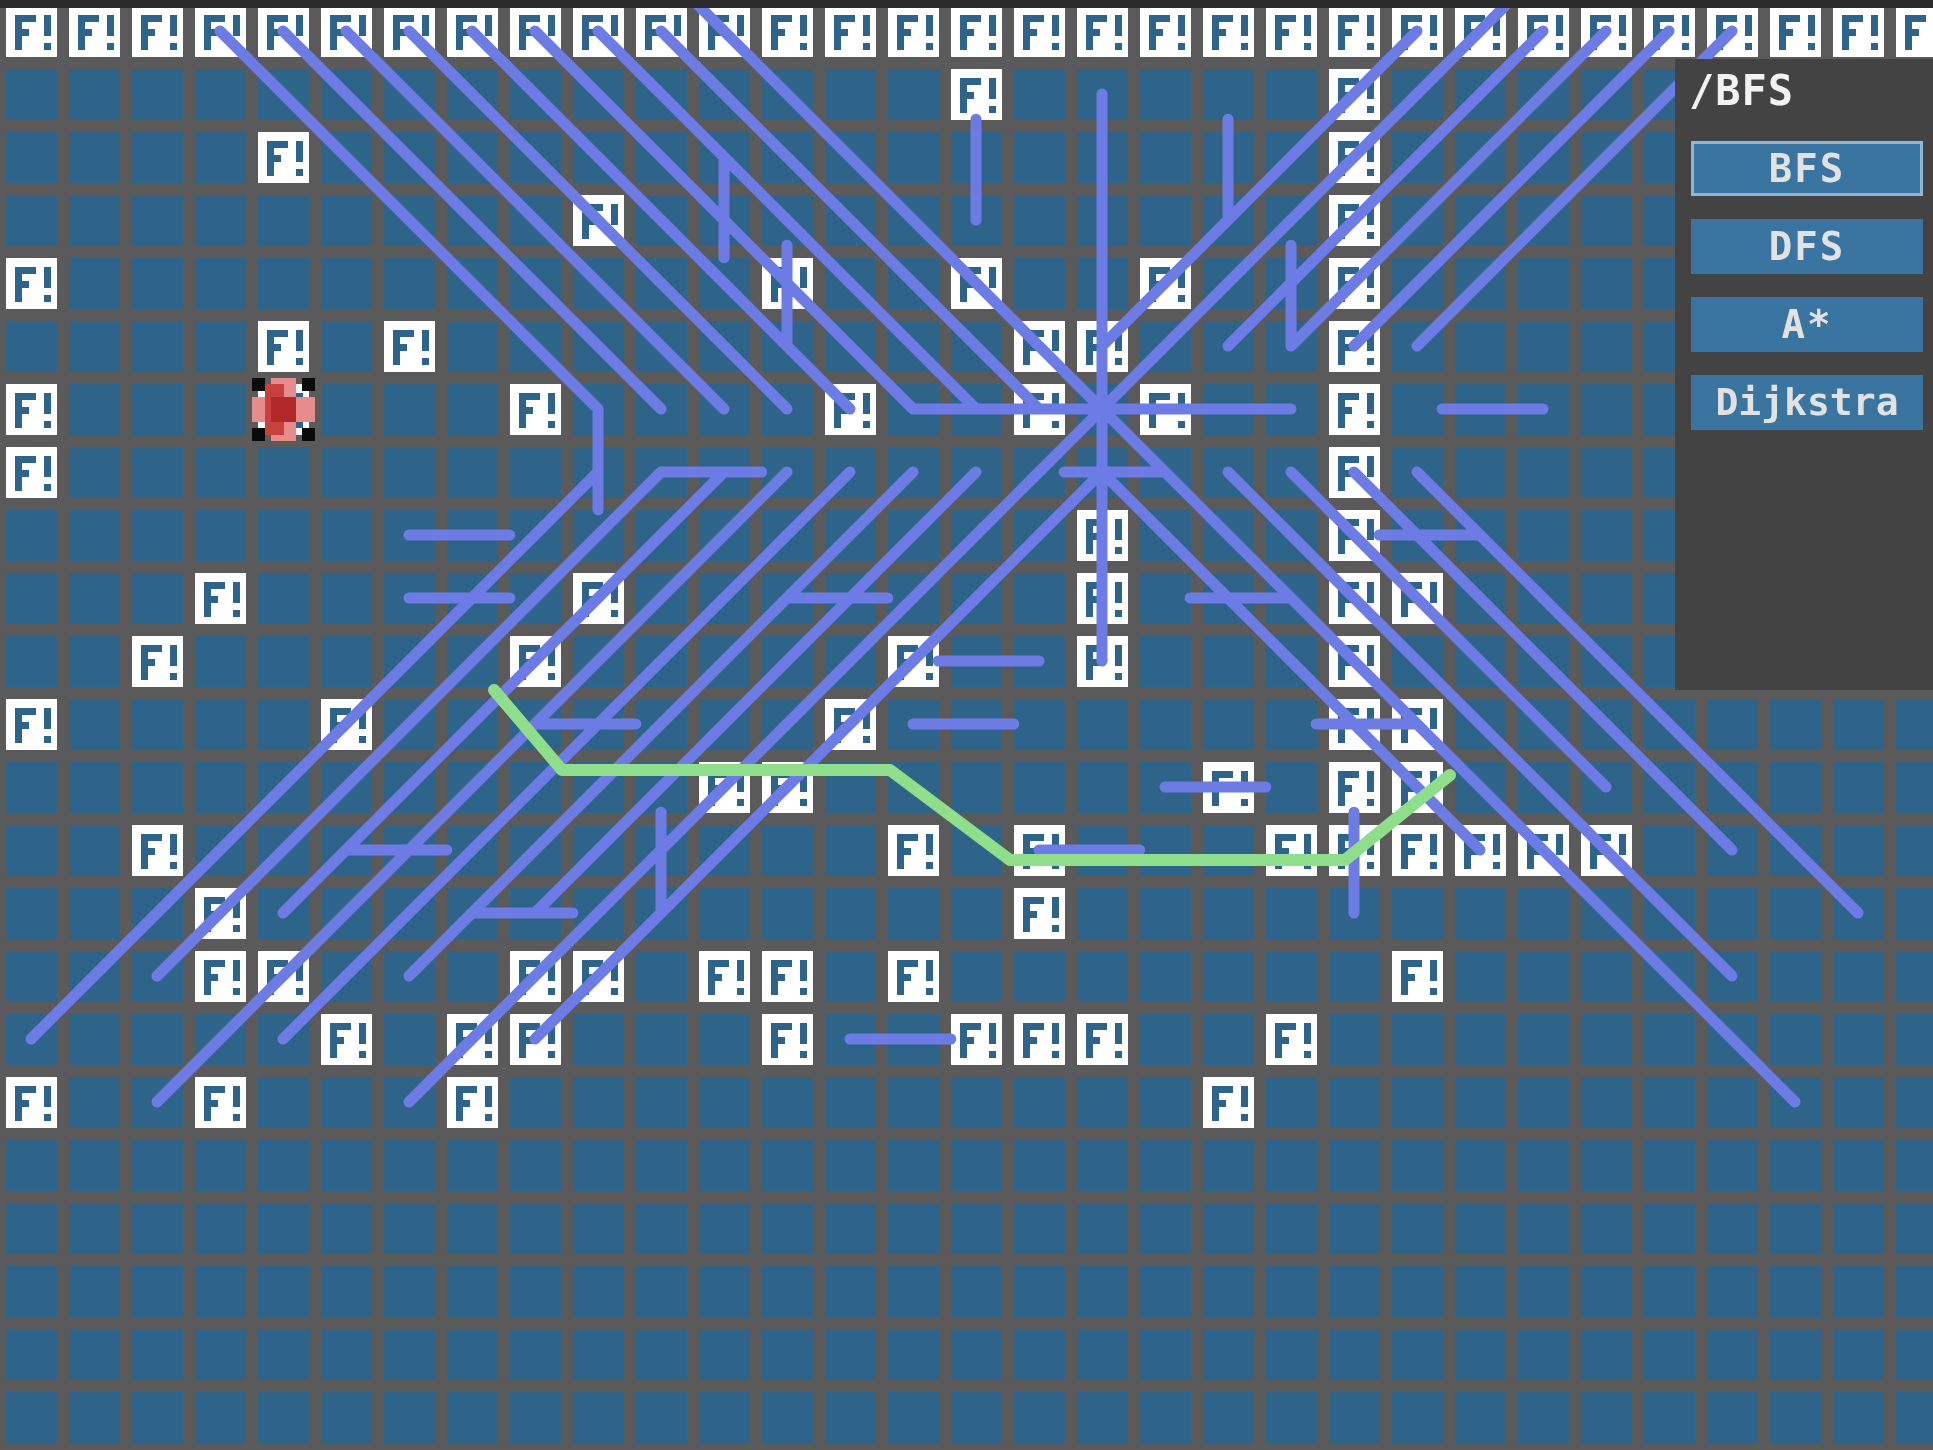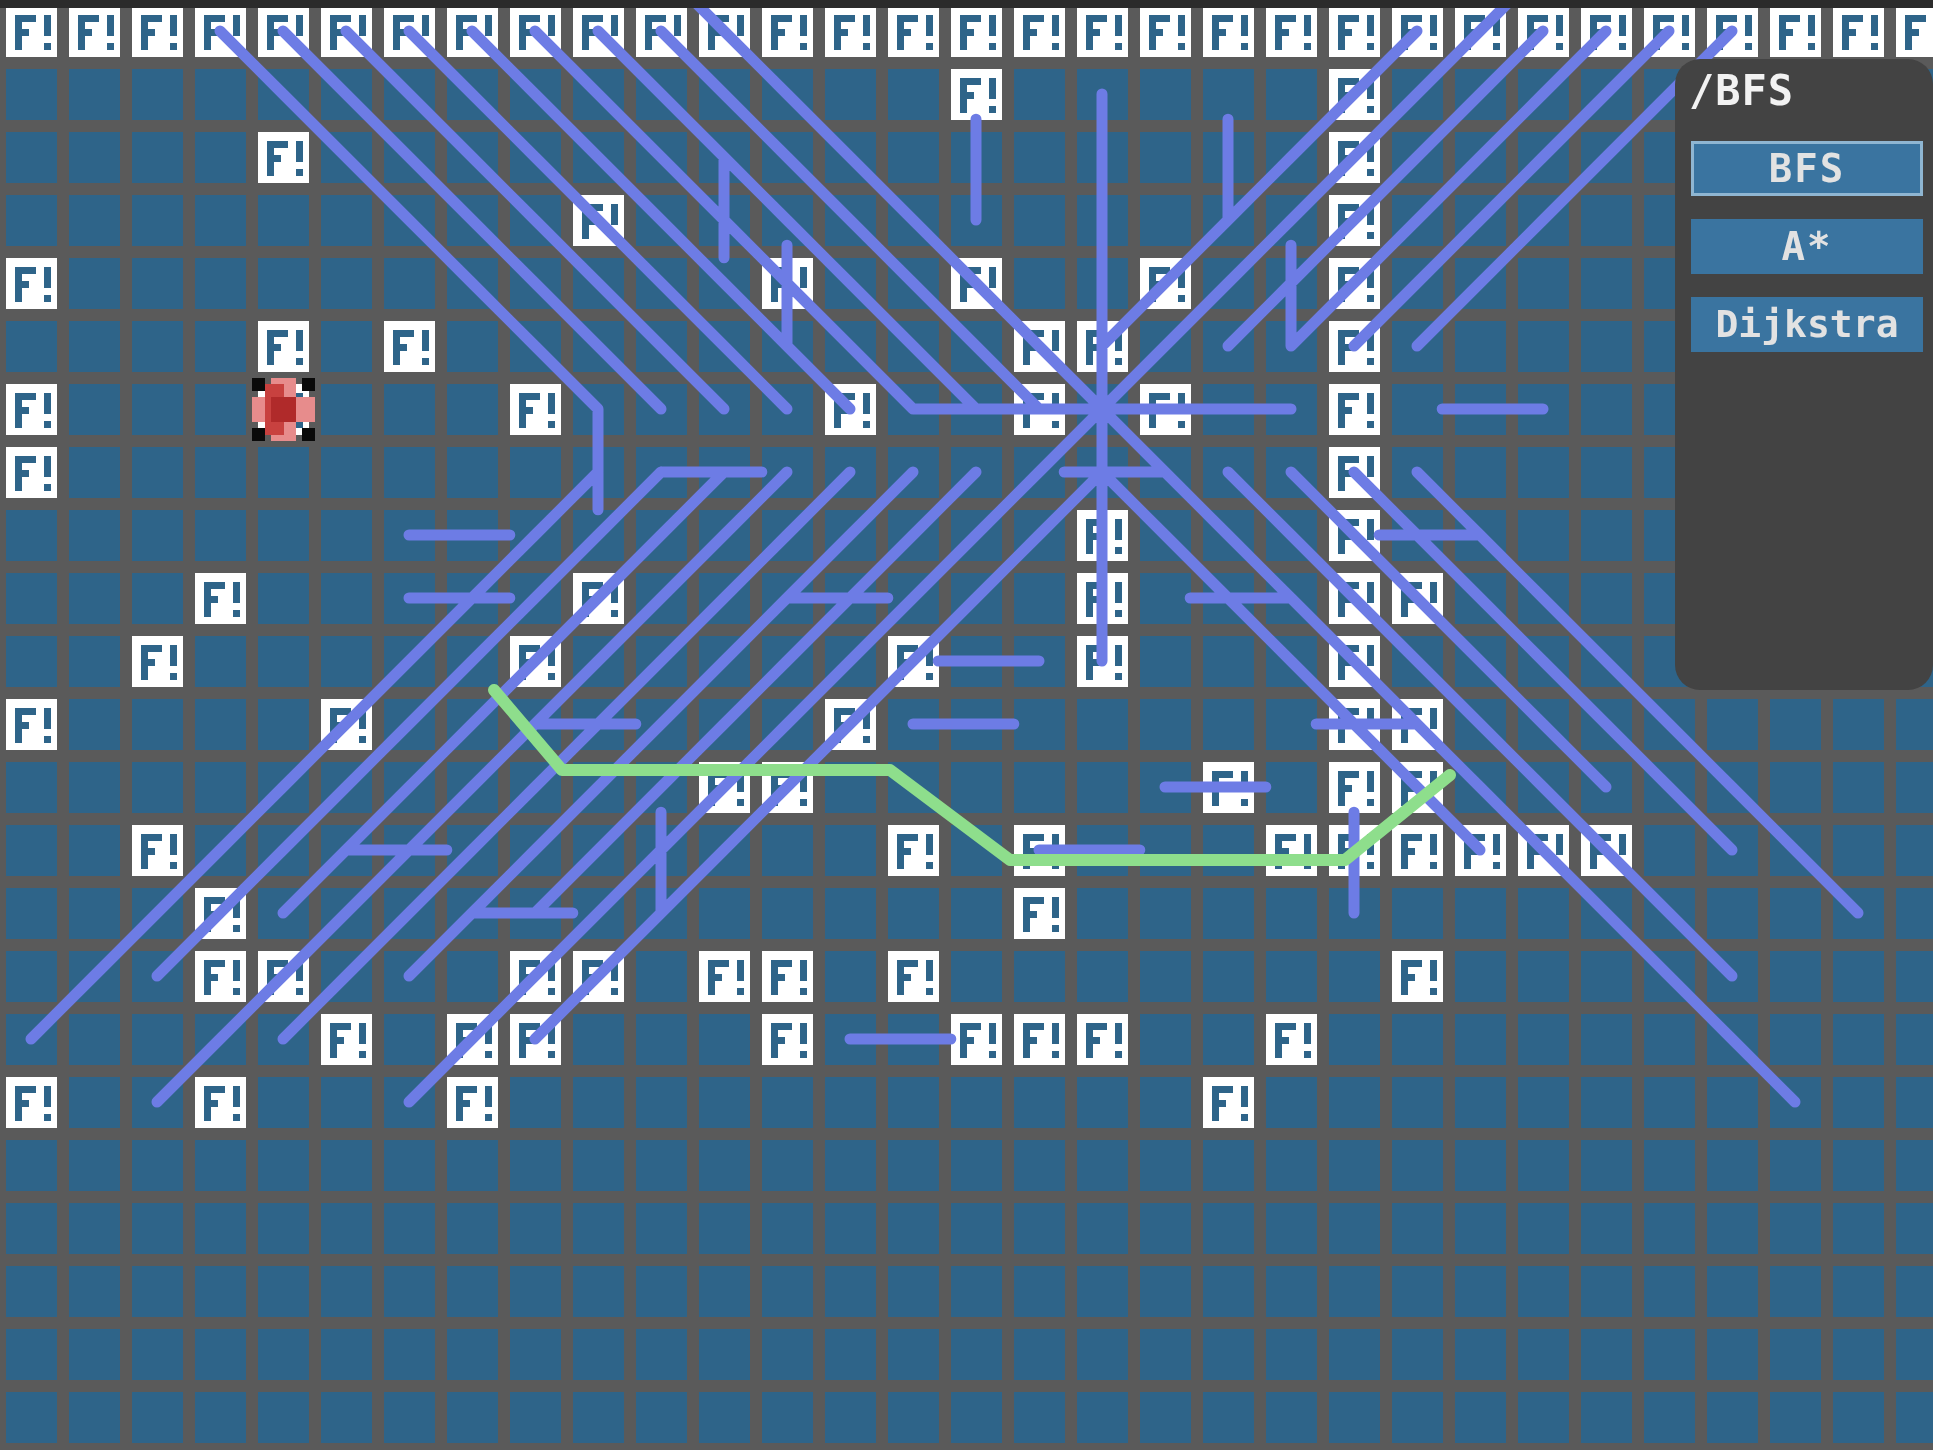--- a/index.html
+++ b/index.html
@@ -24,21 +24,21 @@
   
   #start{position:absolute;width:63px;height:63px;}
   #start .arm{position:absolute;background:#e78c8c;}
   #start .core{position:absolute;background:#b02a2a;}
   #start .mid{position:absolute;background:#c8413f;}
   #start .dot{position:absolute;width:13px;height:13px;background:#0a0a0a;}
 
   
   #panel{
     position:absolute;left:1675px;top:59px;width:258px;height:631px;
-    background:#434343;z-index:20;border-radius:25px;
+    background:#434343;z-index:20;
   }
   #panel-title{
     position:absolute;left:14px;top:10px;
     font-size:42px;line-height:44px;color:#f2f2f2;
     letter-spacing:1px;font-weight:bold;
     font-family:"DejaVu Sans Mono",monospace;
     white-space:nowrap;
   }
   #btnlist{position:absolute;left:16px;top:82px;width:232px;}
   .btn{
@@ -2210,18 +2210,19 @@
     <div class="dot" style="left:0px;top:50px;"></div>
     <div class="dot" style="left:50px;top:50px;"></div>
   </div>
 
   <div id="topbar"></div>
 
   <div id="panel">
     <div id="panel-title">/BFS</div>
     <div id="btnlist">
         <div class="btn active">BFS</div>
+        <div class="btn">DFS</div>
         <div class="btn">A*</div>
         <div class="btn tight">Dijkstra</div>
       </div>
   </div>
 
 </div>
 
 </body></html>

